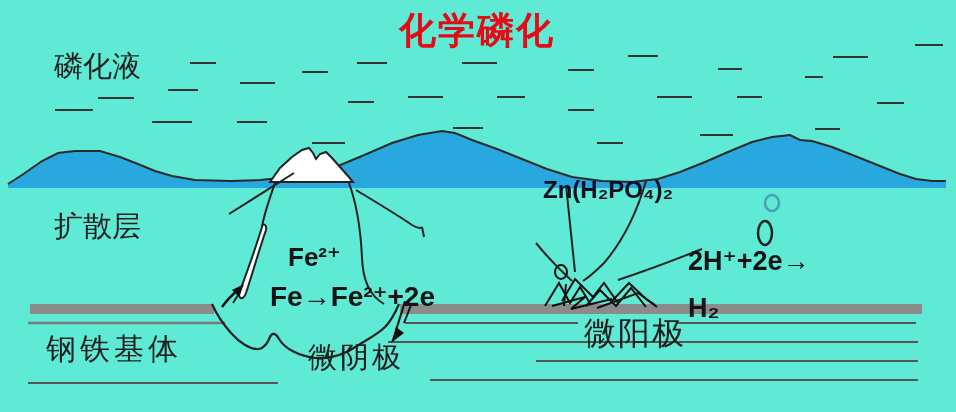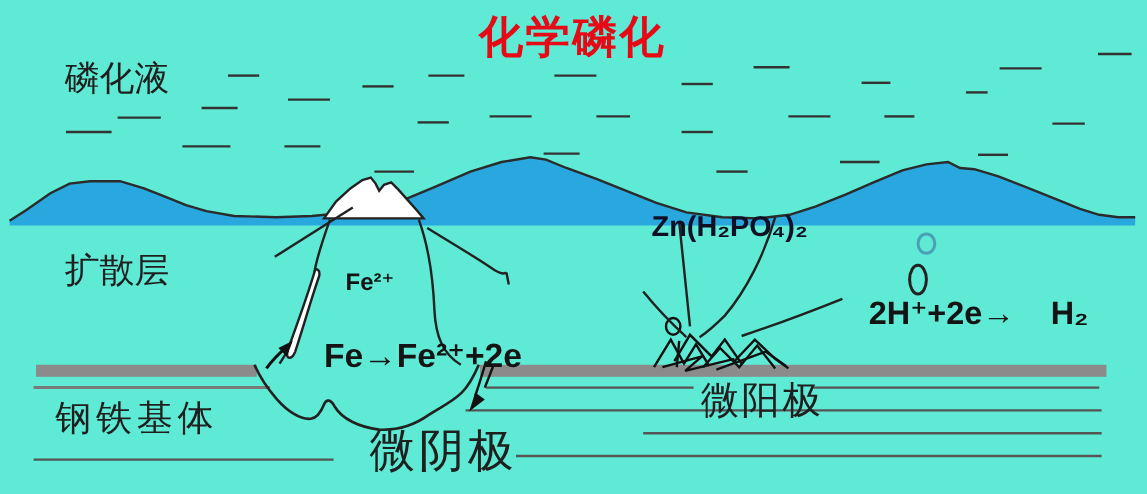--- a/index.html
+++ b/index.html
@@ -16,26 +16,26 @@
     position:absolute;font-family:"Liberation Sans","DejaVu Sans",sans-serif;
     font-weight:600;color:#141414;white-space:nowrap;line-height:1;
   }
   #title{
     position:absolute;left:399px;top:6px;font-size:37px;font-weight:bold;
     letter-spacing:2px;font-family:"DejaVu Serif","Liberation Serif",serif;
   }
   #lbl-solution{left:54px;top:52px;font-size:29px;}
   #lbl-diffusion{left:54px;top:212px;font-size:29px;}
   #lbl-substrate{left:46px;top:334px;font-size:30px;letter-spacing:4px;}
-  #lbl-cathode{left:308px;top:357px;font-size:38px;letter-spacing:3px;}
+  #lbl-cathode{left:308px;top:343px;font-size:29px;letter-spacing:3px;}
   #lbl-anode{left:584px;top:317px;font-size:32px;letter-spacing:2px;}
   #f-zinc{left:543px;top:152px;font-size:24px;color:#101024;margin-top:26px;}
-  #f-feion{left:288px;top:226px;font-size:20px;}
+  #f-feion{left:288px;top:244px;font-size:26px;}
   #f-anodic{left:242px;top:283px;font-size:28px;margin-left:28px;}
-  #f-cathodic{left:724px;top:248px;font-size:27px;display:flex;gap:30px;}
+  #f-cathodic{left:688px;top:248px;font-size:27px;display:flex;gap:20px;flex-direction:column;}
 </style>
 </head>
 <body>
 
 <div id="stage">
 
   <svg id="diagram-svg" width="956" height="412" viewBox="0 0 956 412">
 
     <g>
       <polygon points="8,184 22,175 42,161 58,153 75,151 100,151 120,157 138,164 155,171 172,176 195,180 230,181 260,180 280,178 300,175 320,171 338,166 362,156 392,143 418,135 442,131 455,133 472,140 497,149 522,159 547,169 572,177 602,181 632,182 658,179 680,172 705,162 728,152 752,142 772,137 790,135 800,140 812,141 832,147 855,156 880,166 900,174 916,179 932,181 946,181 946,188 8,188" fill="#29a8df"></polygon>

